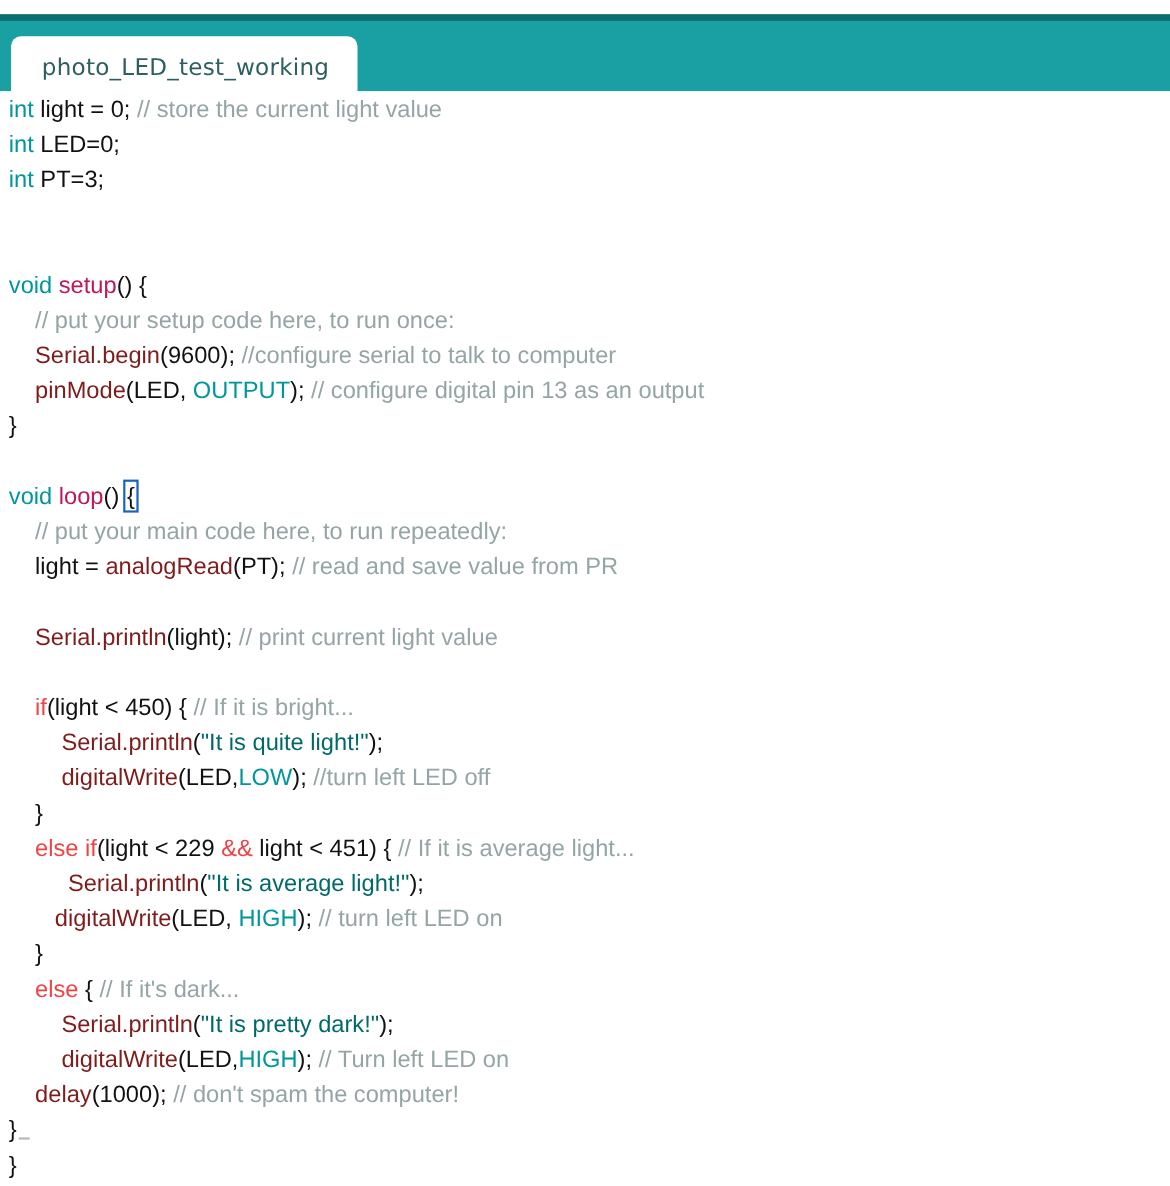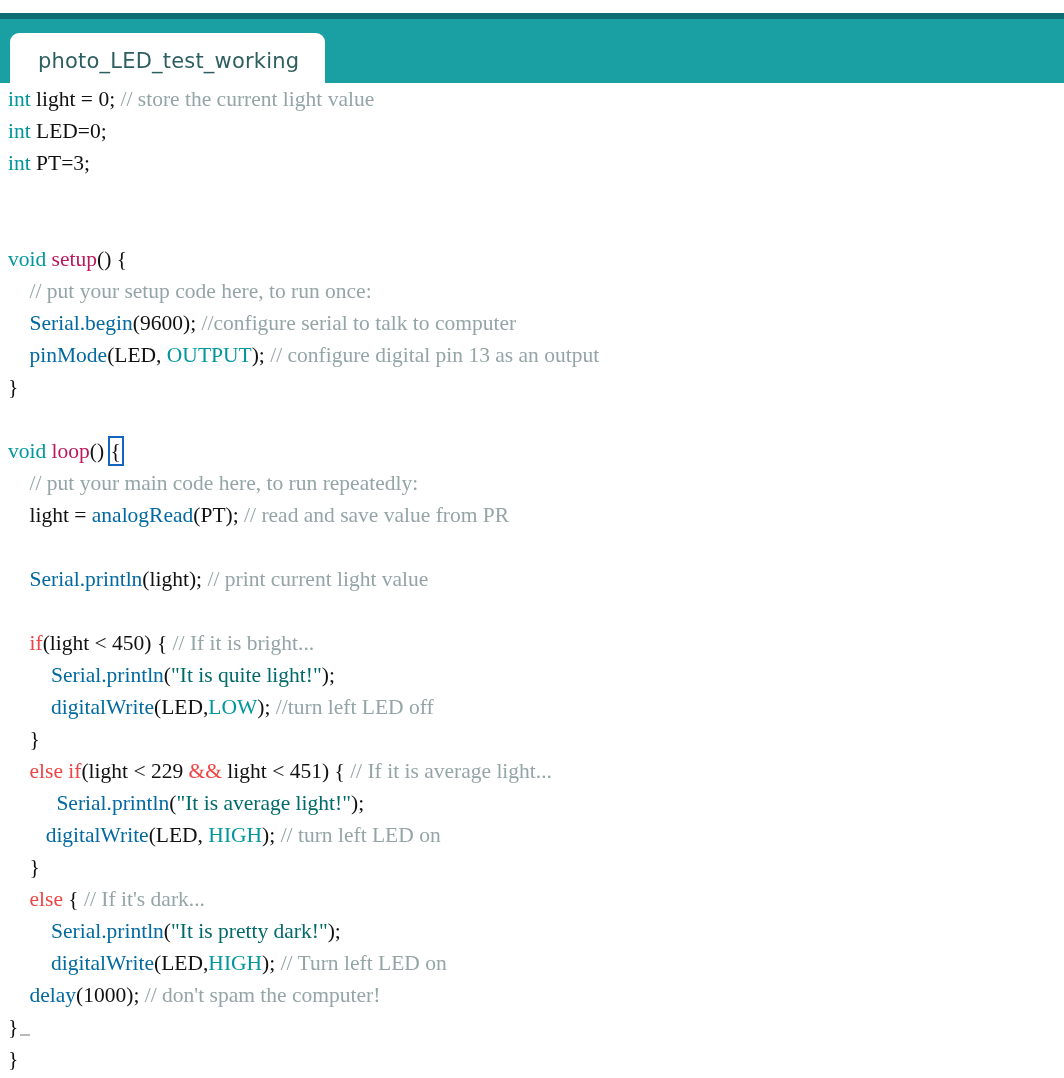--- a/index.html
+++ b/index.html
@@ -56,38 +56,38 @@
     position: relative;
     width: 100%;
     height: 1008px;
     background: #ffffff;
     padding: 0;
     overflow: hidden;
   }
   #code {
     margin: 0;
     padding: 0;
-    font-family: Liberation Serif, serif;
+    font-family: Liberation Sans, sans-serif;
     font-size: 21.5px;
     line-height: 32px;
     white-space: pre;
     color: #111111;
     -webkit-font-smoothing: antialiased;
   }
   .line {
     height: 32px;
     white-space: pre;
     padding-left: 8px;
   }
 
   
   .tok-type     { color: #00979c; }   
   .tok-fn       { color: #be185d; }   
   .tok-kw       { color: #ef4444; }   
-  .tok-call     { color: #0369a1; }   
+  .tok-call     { color: #7f1d1d; }   
   .tok-str      { color: #006a69; }   
   .tok-comment  { color: #95a5a6; }   
   .tok-plain    { color: #111111; }
   .tok-num      { color: #111111; }
 
   
   .brace-match {
     outline: 2px solid #1565c0;
     outline-offset: 0px;
     display: inline-block;

